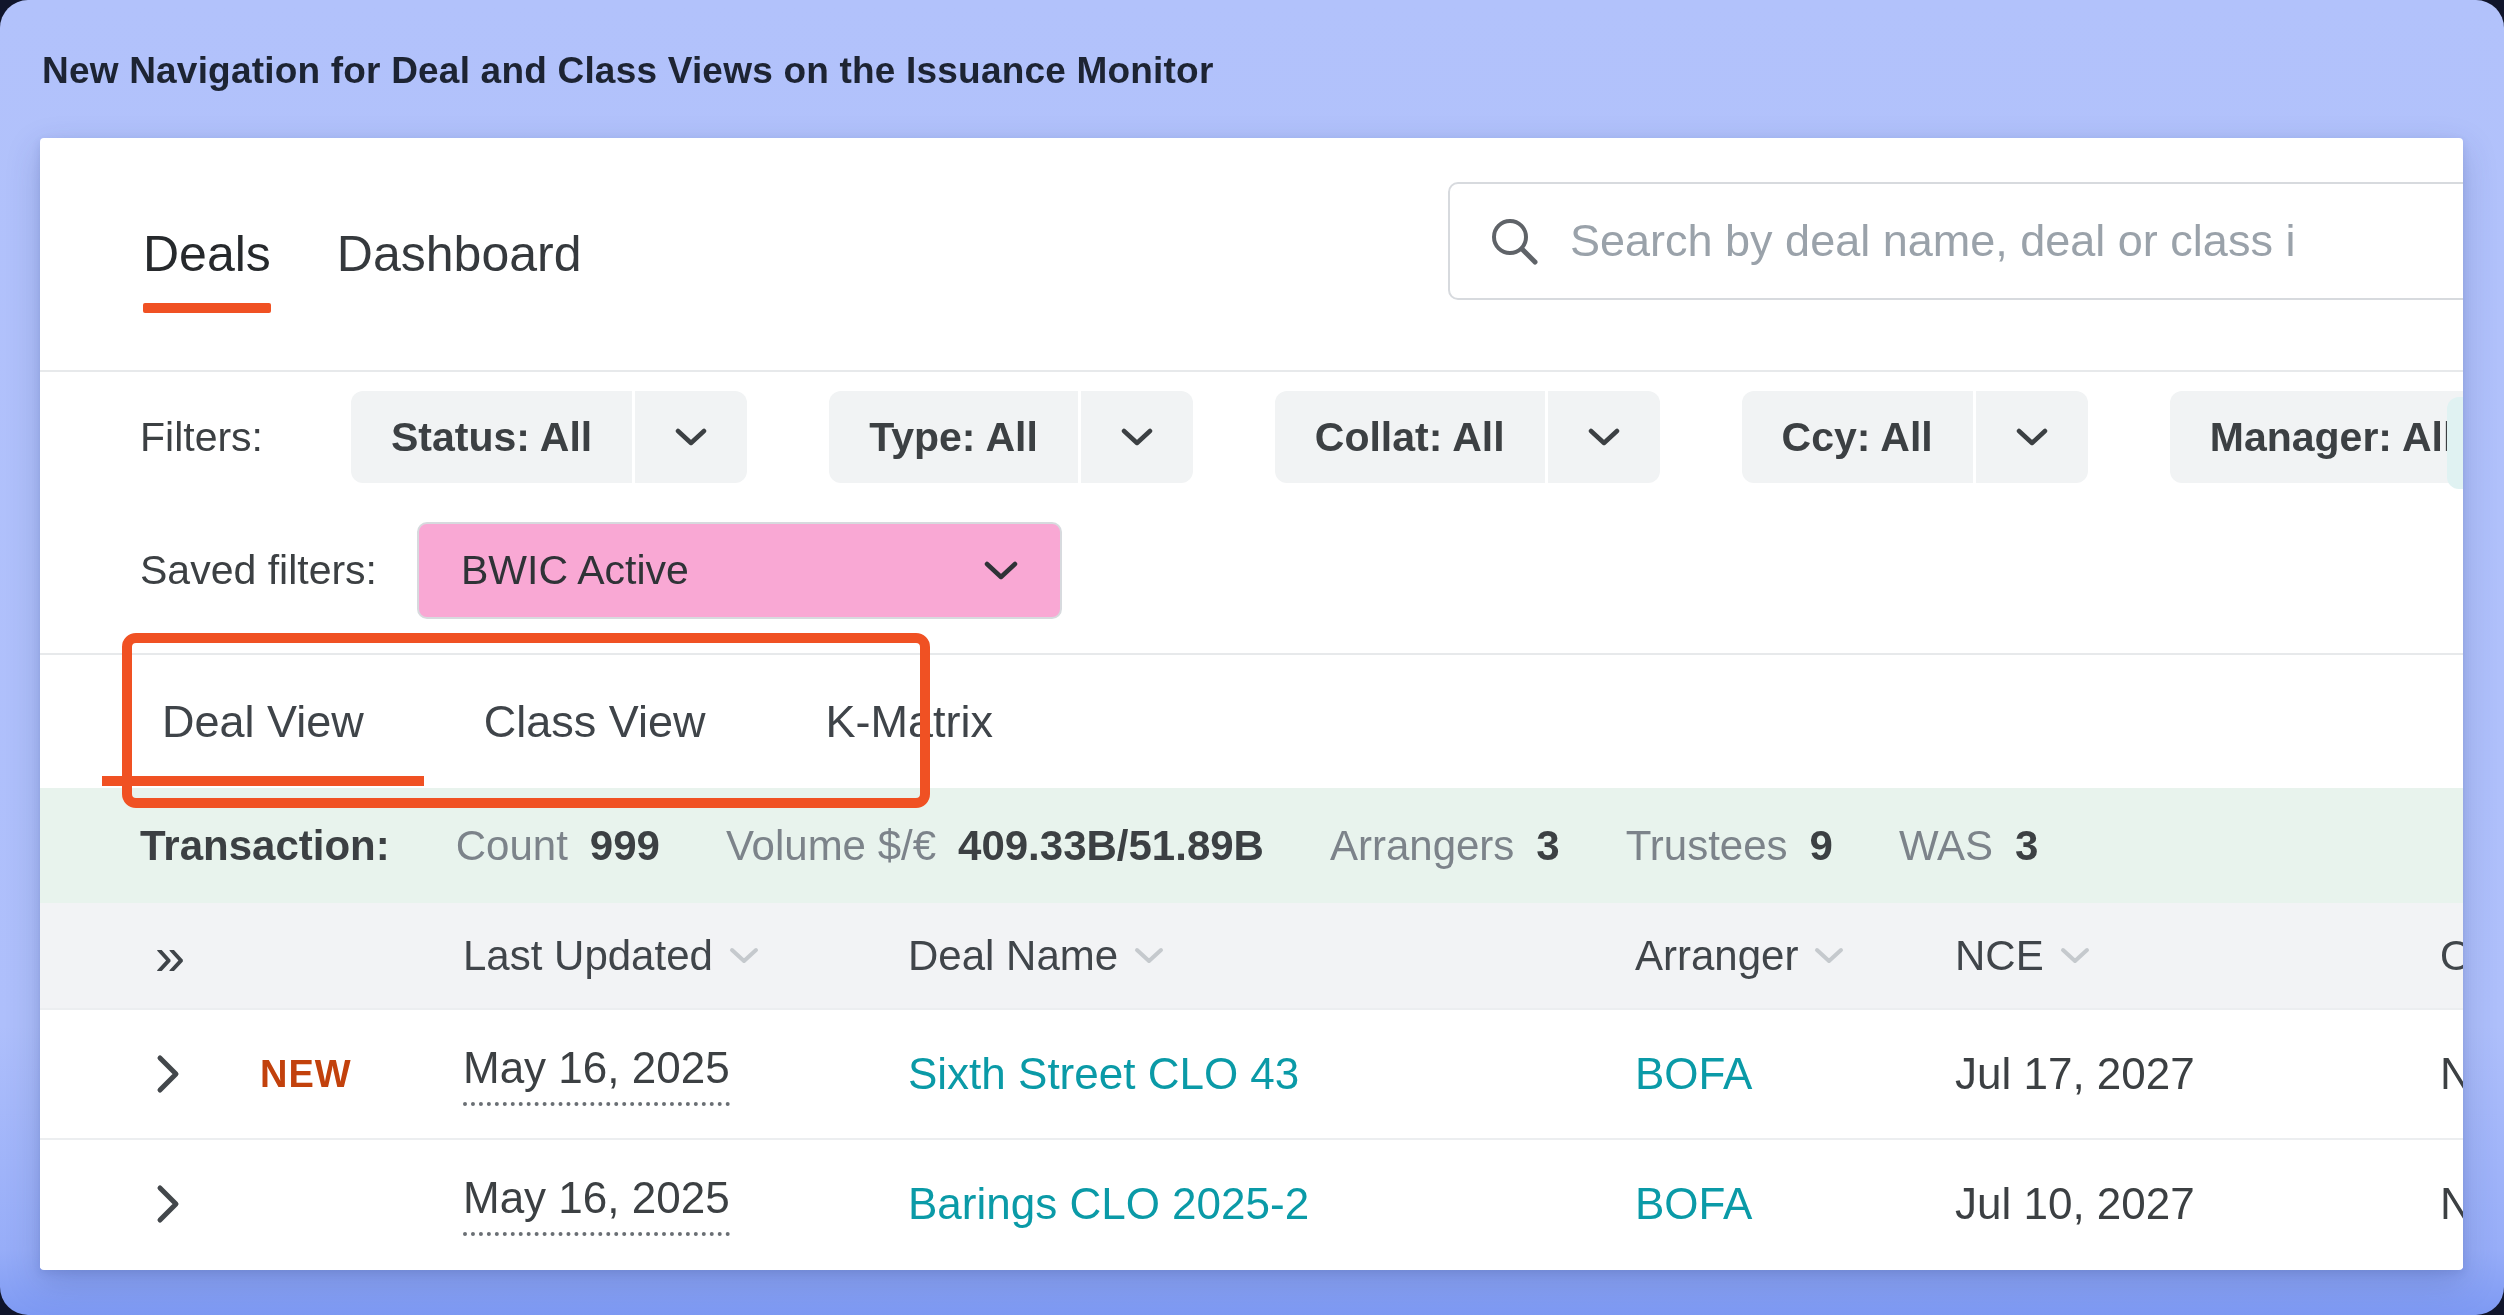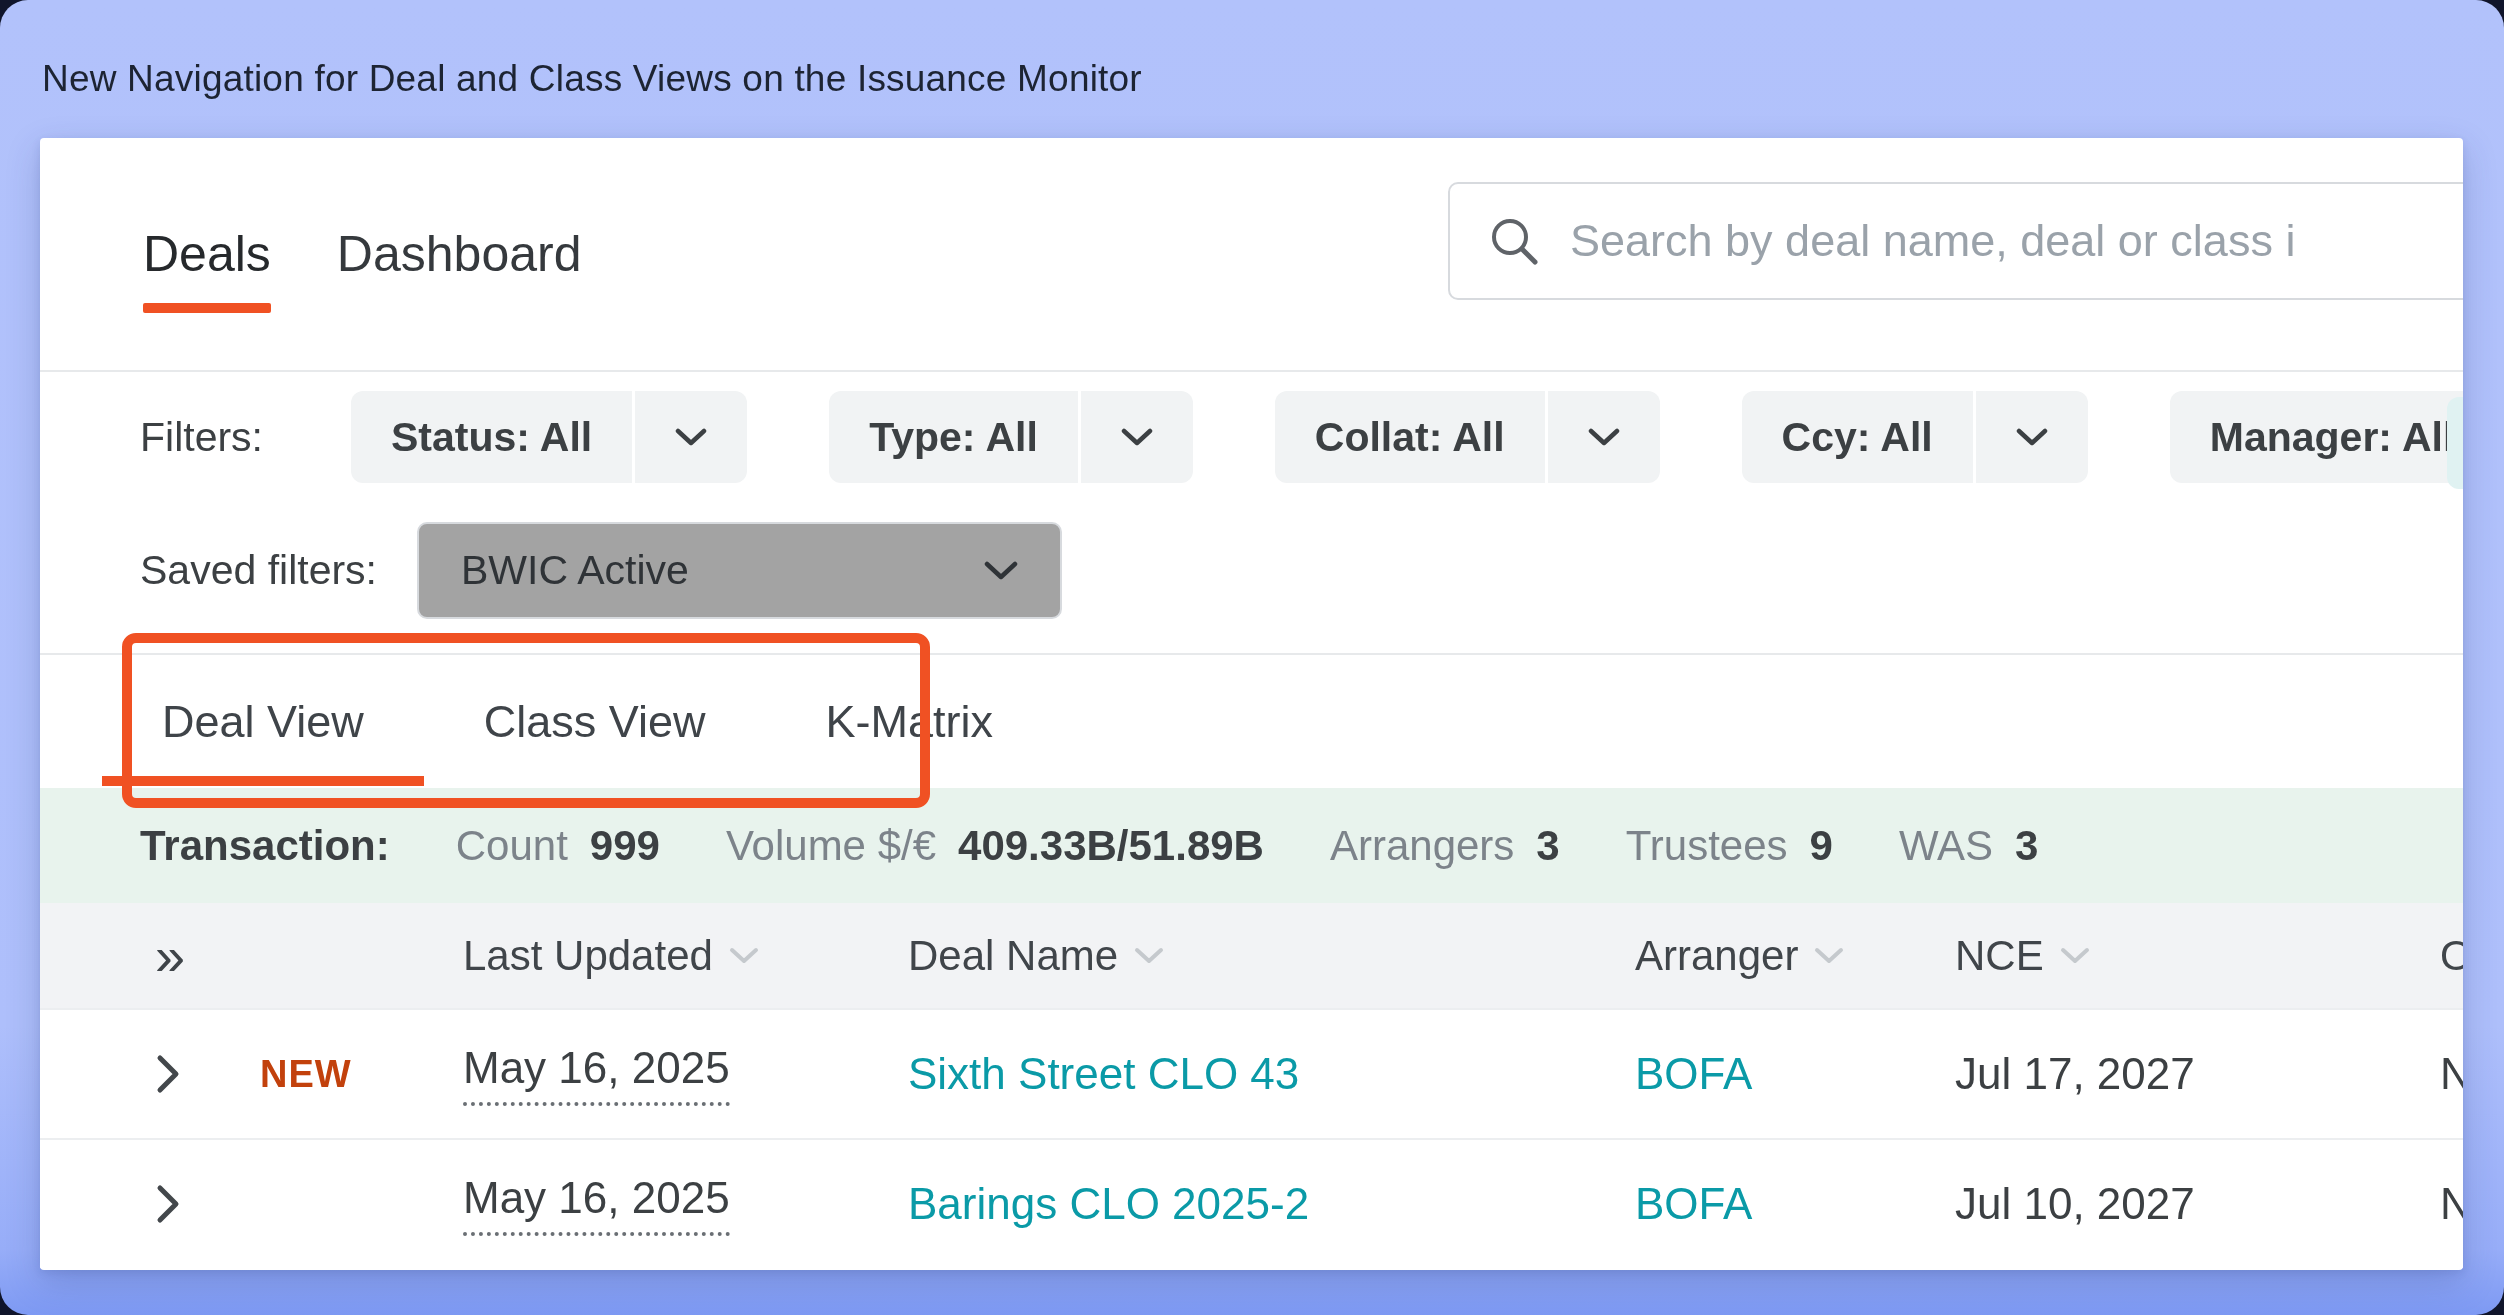--- a/index.html
+++ b/index.html
@@ -8,22 +8,22 @@
 
   .screen {
     position: relative;
     width: 2504px; height: 1315px;
     border-radius: 28px;
     overflow: hidden;
     background: linear-gradient(180deg, #b2c2fb 0%, #aebffb 78%, #97adf8 95%, #7d99f3 100%);
   }
 
   .page-title {
-    position: absolute; left: 42px; top: 58px;
-    font-size: 37px; font-weight: 400; color: #1d2433; letter-spacing: .2px;
+    position: absolute; left: 42px; top: 50px;
+    font-size: 37px; font-weight: 700; color: #1d2433; letter-spacing: .2px;
     white-space: nowrap;
   }
 
   .card {
     position: absolute; left: 40px; top: 138px;
     width: 2423px; height: 1132px;
     background: #ffffff; border-radius: 4px;
     overflow: hidden;
     box-shadow: 0 12px 34px rgba(35,55,120,.22), 0 3px 8px rgba(35,55,120,.12);
   }
@@ -61,21 +61,21 @@
   }
   .pill-caret { background: #f1f3f4; width: 112px; display: flex; align-items: center; justify-content: center; }
   .pill-teal {
     position: absolute; left: 2407px; top: 25px;
     width: 90px; height: 92px; background: #e0f2f2; border-radius: 12px;
   }
 
   .saved-row { position: absolute; left: 100px; top: 149px; height: 99px; display: flex; align-items: center; }
   .saved-select {
     width: 645px; height: 97px;
-    border: 2px solid #d7dade; border-radius: 10px; background: #a3a3a3;
+    border: 2px solid #d7dade; border-radius: 10px; background: #f9a8d4;
     display: flex; align-items: center; justify-content: space-between;
     padding: 0 42px; font-size: 41px; font-weight: 500; color: #2f3337;
     cursor: pointer;
   }
 
   
   .tabs-row { position: relative; display: flex; align-items: center; padding-left: 62px; height: 133px; }
   .tab {
     position: relative; height: 100%;
     display: flex; align-items: center; justify-content: center;

